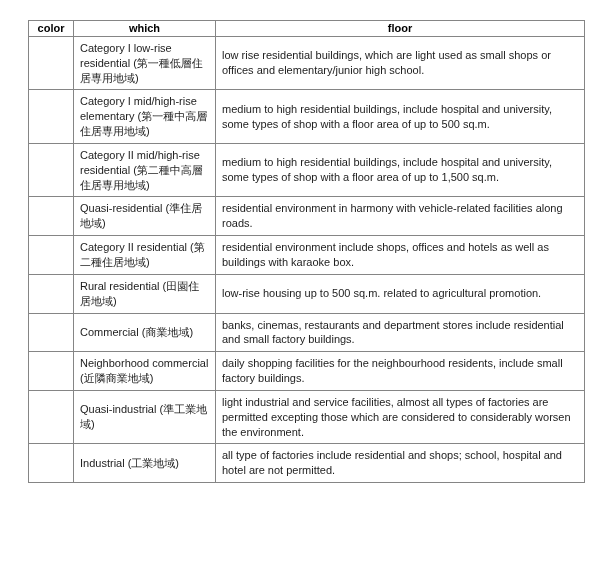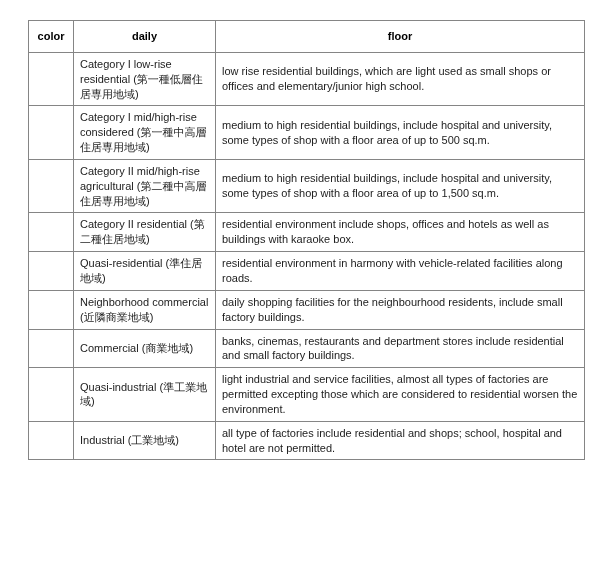--- a/index.html
+++ b/index.html
@@ -31,21 +31,21 @@
     border: 1px solid #858585;
     font-size: 11px;
     line-height: 1.35;
     color: #1c1c1c;
     vertical-align: middle;
     word-wrap: break-word;
   }
   table.zone-table th {
     font-weight: bold;
     text-align: center;
-    padding: 8px 4px;
+    padding: 0 4px;
     color: #000000;
   }
   table.zone-table td {
     padding: 4px 6px;
     text-align: left;
   }
   col.col-color  { width: 45px; }
   col.col-zone   { width: 142px; }
   col.col-detail { width: 369px; }
   td.color-cell { background: #ffffff; }
@@ -56,65 +56,70 @@
 <div class="page">
   <table class="zone-table">
     <colgroup>
       <col class="col-color">
       <col class="col-zone">
       <col class="col-detail">
     </colgroup>
     <thead>
       <tr>
         <th>color</th>
-        <th>daily</th>
+        <th>which</th>
         <th>floor</th>
       </tr>
     </thead>
     <tbody id="zone-table-body">
 
     <tr>
           <td class="color-cell"></td>
           <td>Category I low-rise residential (第一種低層住居専用地域)</td>
           <td>low rise residential buildings, which are light used as small shops or offices and elementary/junior high school.</td>
         </tr>
         <tr>
           <td class="color-cell"></td>
-          <td>Category I mid/high-rise considered (第一種中高層住居専用地域)</td>
+          <td>Category I mid/high-rise elementary (第一種中高層住居専用地域)</td>
           <td>medium to high residential buildings, include hospital and university, some types of shop with a floor area of up to 500 sq.m.</td>
         </tr>
         <tr>
           <td class="color-cell"></td>
-          <td>Category II mid/high-rise agricultural (第二種中高層住居専用地域)</td>
+          <td>Category II mid/high-rise residential (第二種中高層住居専用地域)</td>
           <td>medium to high residential buildings, include hospital and university, some types of shop with a floor area of up to 1,500 sq.m.</td>
+        </tr>
+        <tr>
+          <td class="color-cell"></td>
+          <td>Quasi-residential (準住居地域)</td>
+          <td>residential environment in harmony with vehicle-related facilities along roads.</td>
         </tr>
         <tr>
           <td class="color-cell"></td>
           <td>Category II residential (第二種住居地域)</td>
           <td>residential environment include shops, offices and hotels as well as buildings with karaoke box.</td>
         </tr>
         <tr>
           <td class="color-cell"></td>
-          <td>Quasi-residential (準住居地域)</td>
-          <td>residential environment in harmony with vehicle-related facilities along roads.</td>
+          <td>Rural residential (田園住居地域)</td>
+          <td>low-rise housing up to 500 sq.m. related to agricultural promotion.</td>
+        </tr>
+        <tr>
+          <td class="color-cell"></td>
+          <td>Commercial (商業地域)</td>
+          <td>banks, cinemas, restaurants and department stores include residential and small factory buildings.</td>
         </tr>
         <tr>
           <td class="color-cell"></td>
           <td>Neighborhood commercial (近隣商業地域)</td>
           <td>daily shopping facilities for the neighbourhood residents, include small factory buildings.</td>
         </tr>
         <tr>
           <td class="color-cell"></td>
-          <td>Commercial (商業地域)</td>
-          <td>banks, cinemas, restaurants and department stores include residential and small factory buildings.</td>
-        </tr>
-        <tr>
-          <td class="color-cell"></td>
           <td>Quasi-industrial (準工業地域)</td>
-          <td>light industrial and service facilities, almost all types of factories are permitted excepting those which are considered to residential worsen the environment.</td>
+          <td>light industrial and service facilities, almost all types of factories are permitted excepting those which are considered to considerably worsen the environment.</td>
         </tr>
         <tr>
           <td class="color-cell"></td>
           <td>Industrial (工業地域)</td>
           <td>all type of factories include residential and shops; school, hospital and hotel are not permitted.</td>
         </tr>
       </tbody>
   </table>
 </div>
 

